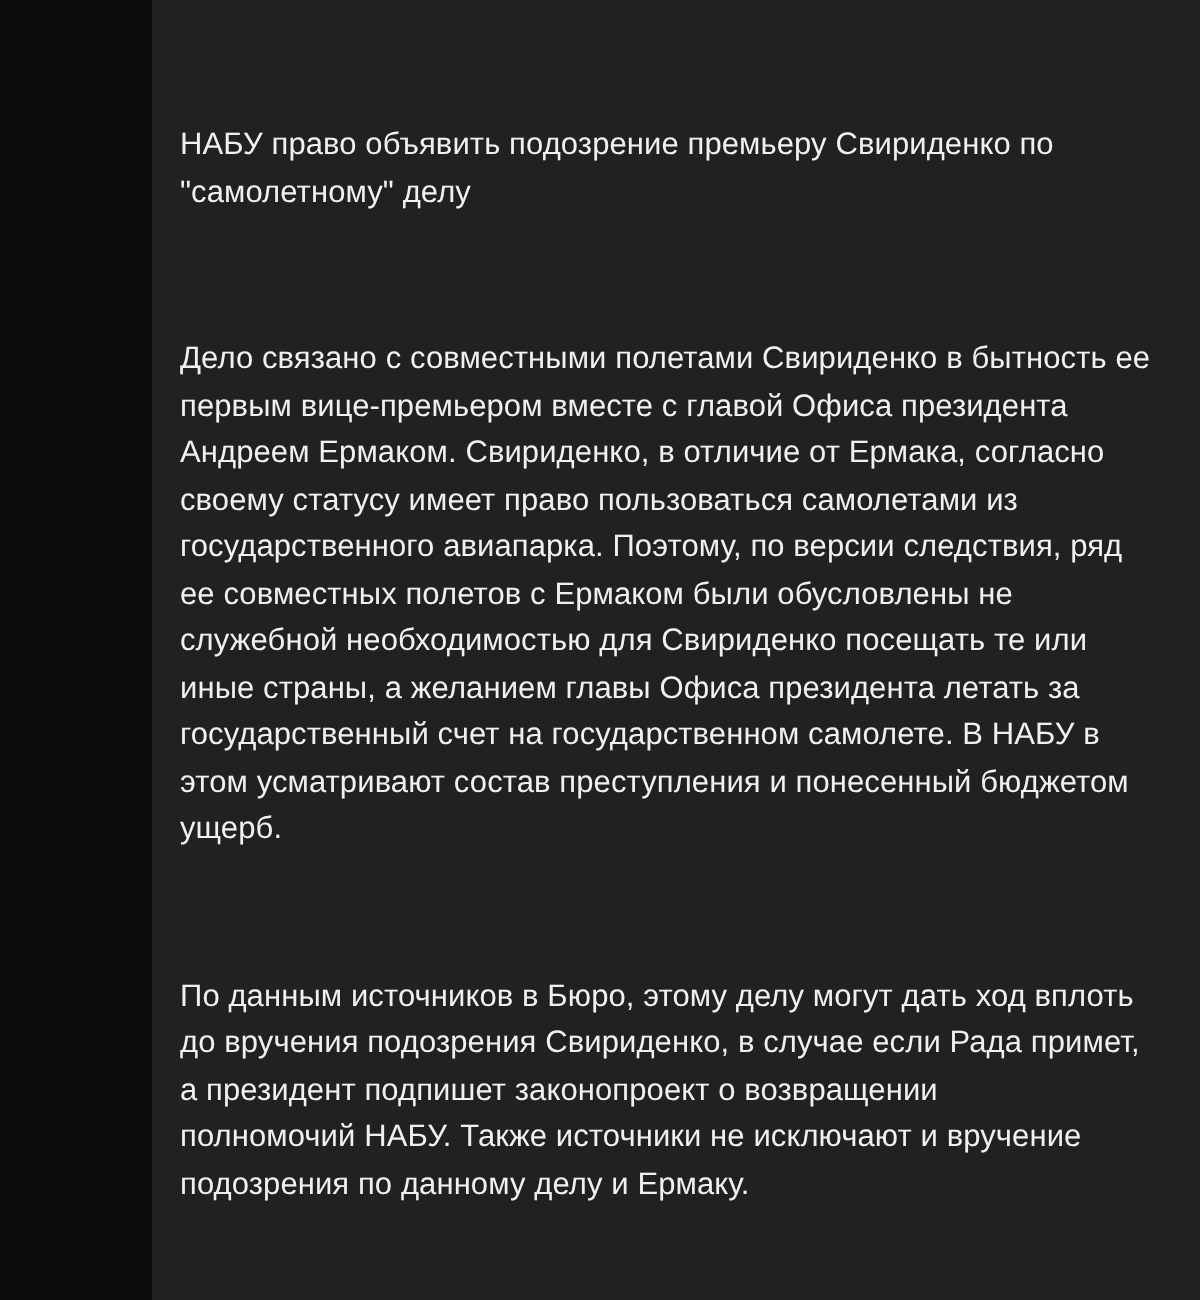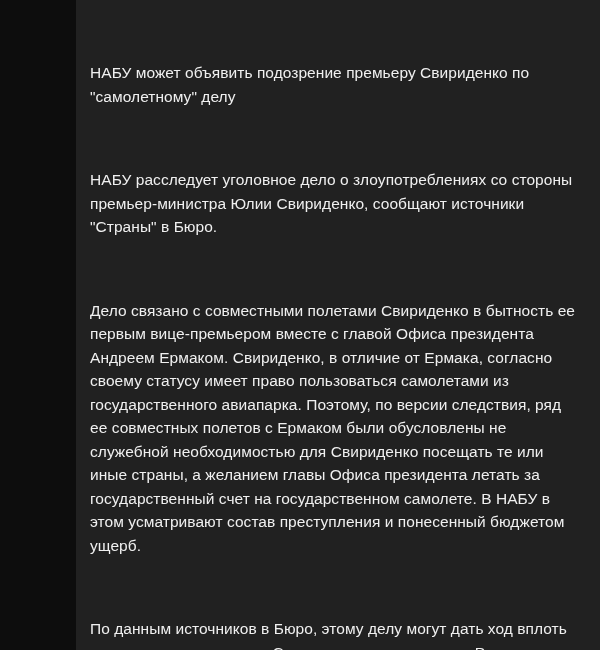--- a/index.html
+++ b/index.html
@@ -67,21 +67,20 @@
 </head>
 <body>
 
 <div class="screen">
 
   <div class="left-gutter"></div>
 
   <div class="message-bubble">
 
     <div class="msg-body">
-      <p class="msg-title">НАБУ может объявить подозрение премьеру Свириденко по "самолетному" делу</p>
-      <p class="para">НАБУ расследует уголовное дело о злоупотреблениях со стороны премьер-министра Юлии Свириденко, сообщают источники "Страны" в Бюро.</p>
+      <p class="msg-title">НАБУ право объявить подозрение премьеру Свириденко по "самолетному" делу</p>
       <p class="para">Дело связано с совместными полетами Свириденко в бытность ее первым вице-премьером вместе с главой Офиса президента Андреем Ермаком. Свириденко, в отличие от Ермака, согласно своему статусу имеет право пользоваться самолетами из государственного авиапарка. Поэтому, по версии следствия, ряд ее совместных полетов с Ермаком были обусловлены не служебной необходимостью для Свириденко посещать те или иные страны, а желанием главы Офиса президента летать за государственный счет на государственном самолете. В НАБУ в этом усматривают состав преступления и понесенный бюджетом ущерб.</p>
       <p class="para">По данным источников в Бюро, этому делу могут дать ход вплоть до вручения подозрения Свириденко, в случае если Рада примет, а президент подпишет законопроект о возвращении
 полномочий НАБУ. Также источники не исключают и вручение подозрения по данному делу и Ермаку.</p>
     </div>
 
   </div>
 </div>
 
 </body></html>

